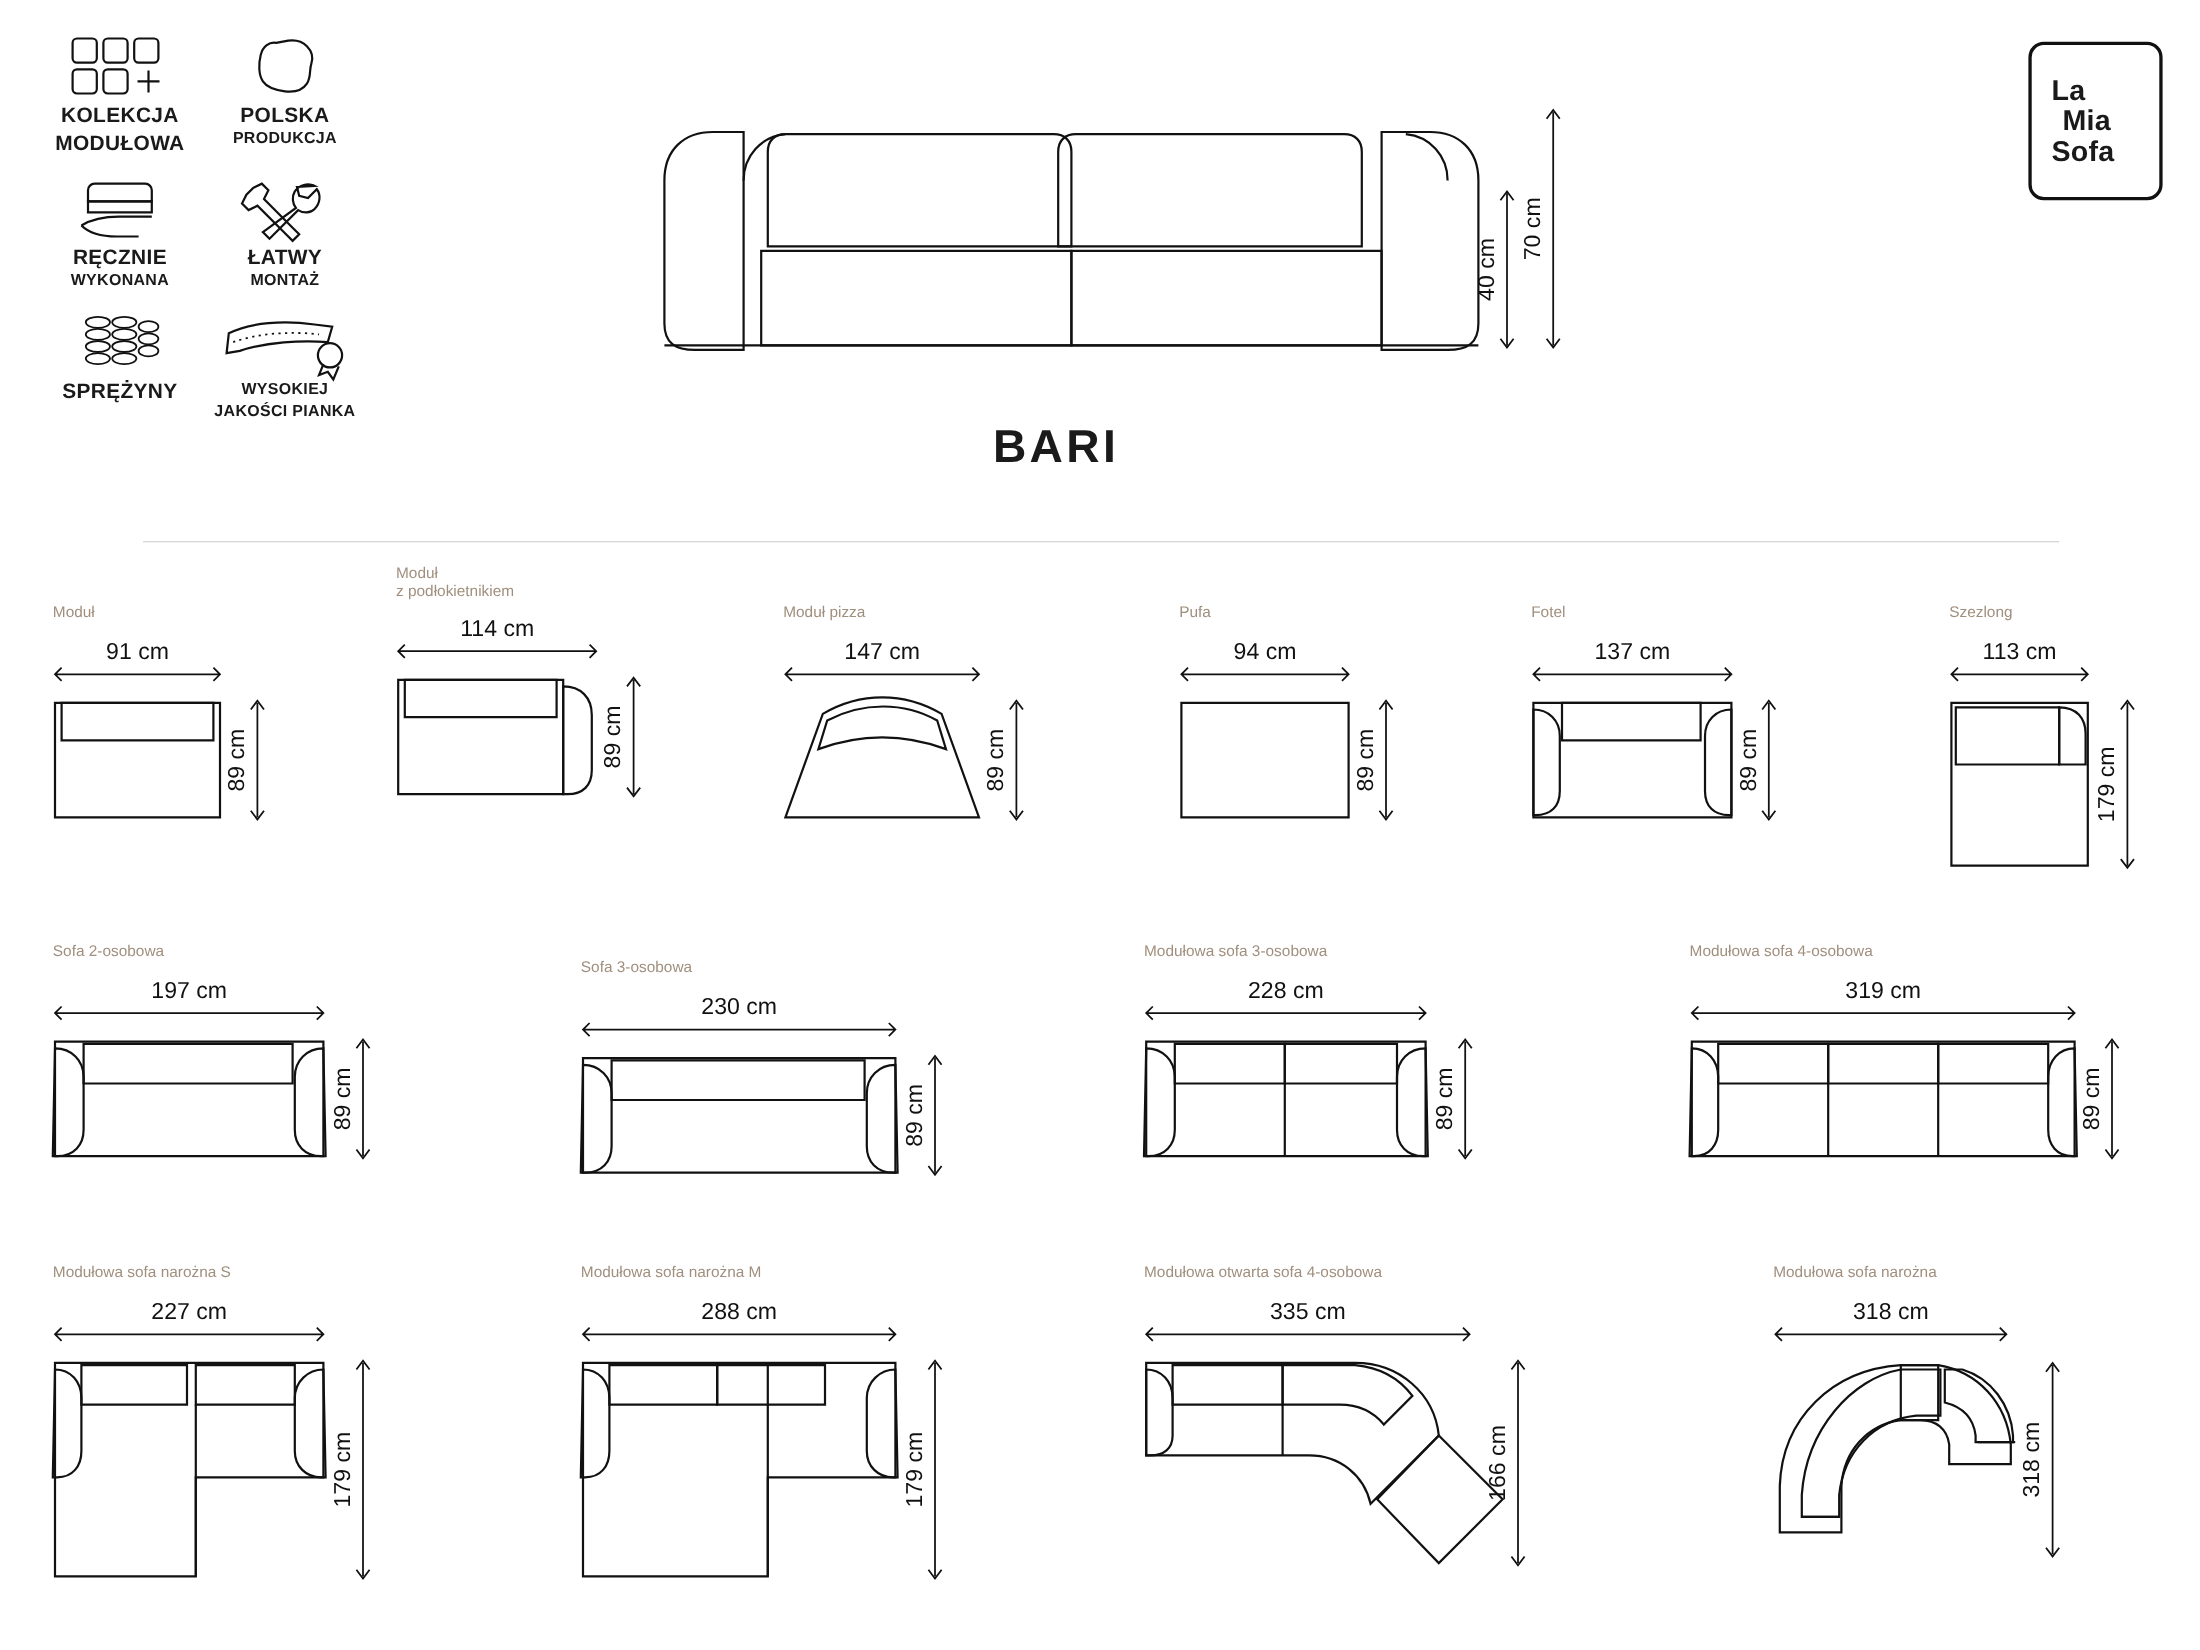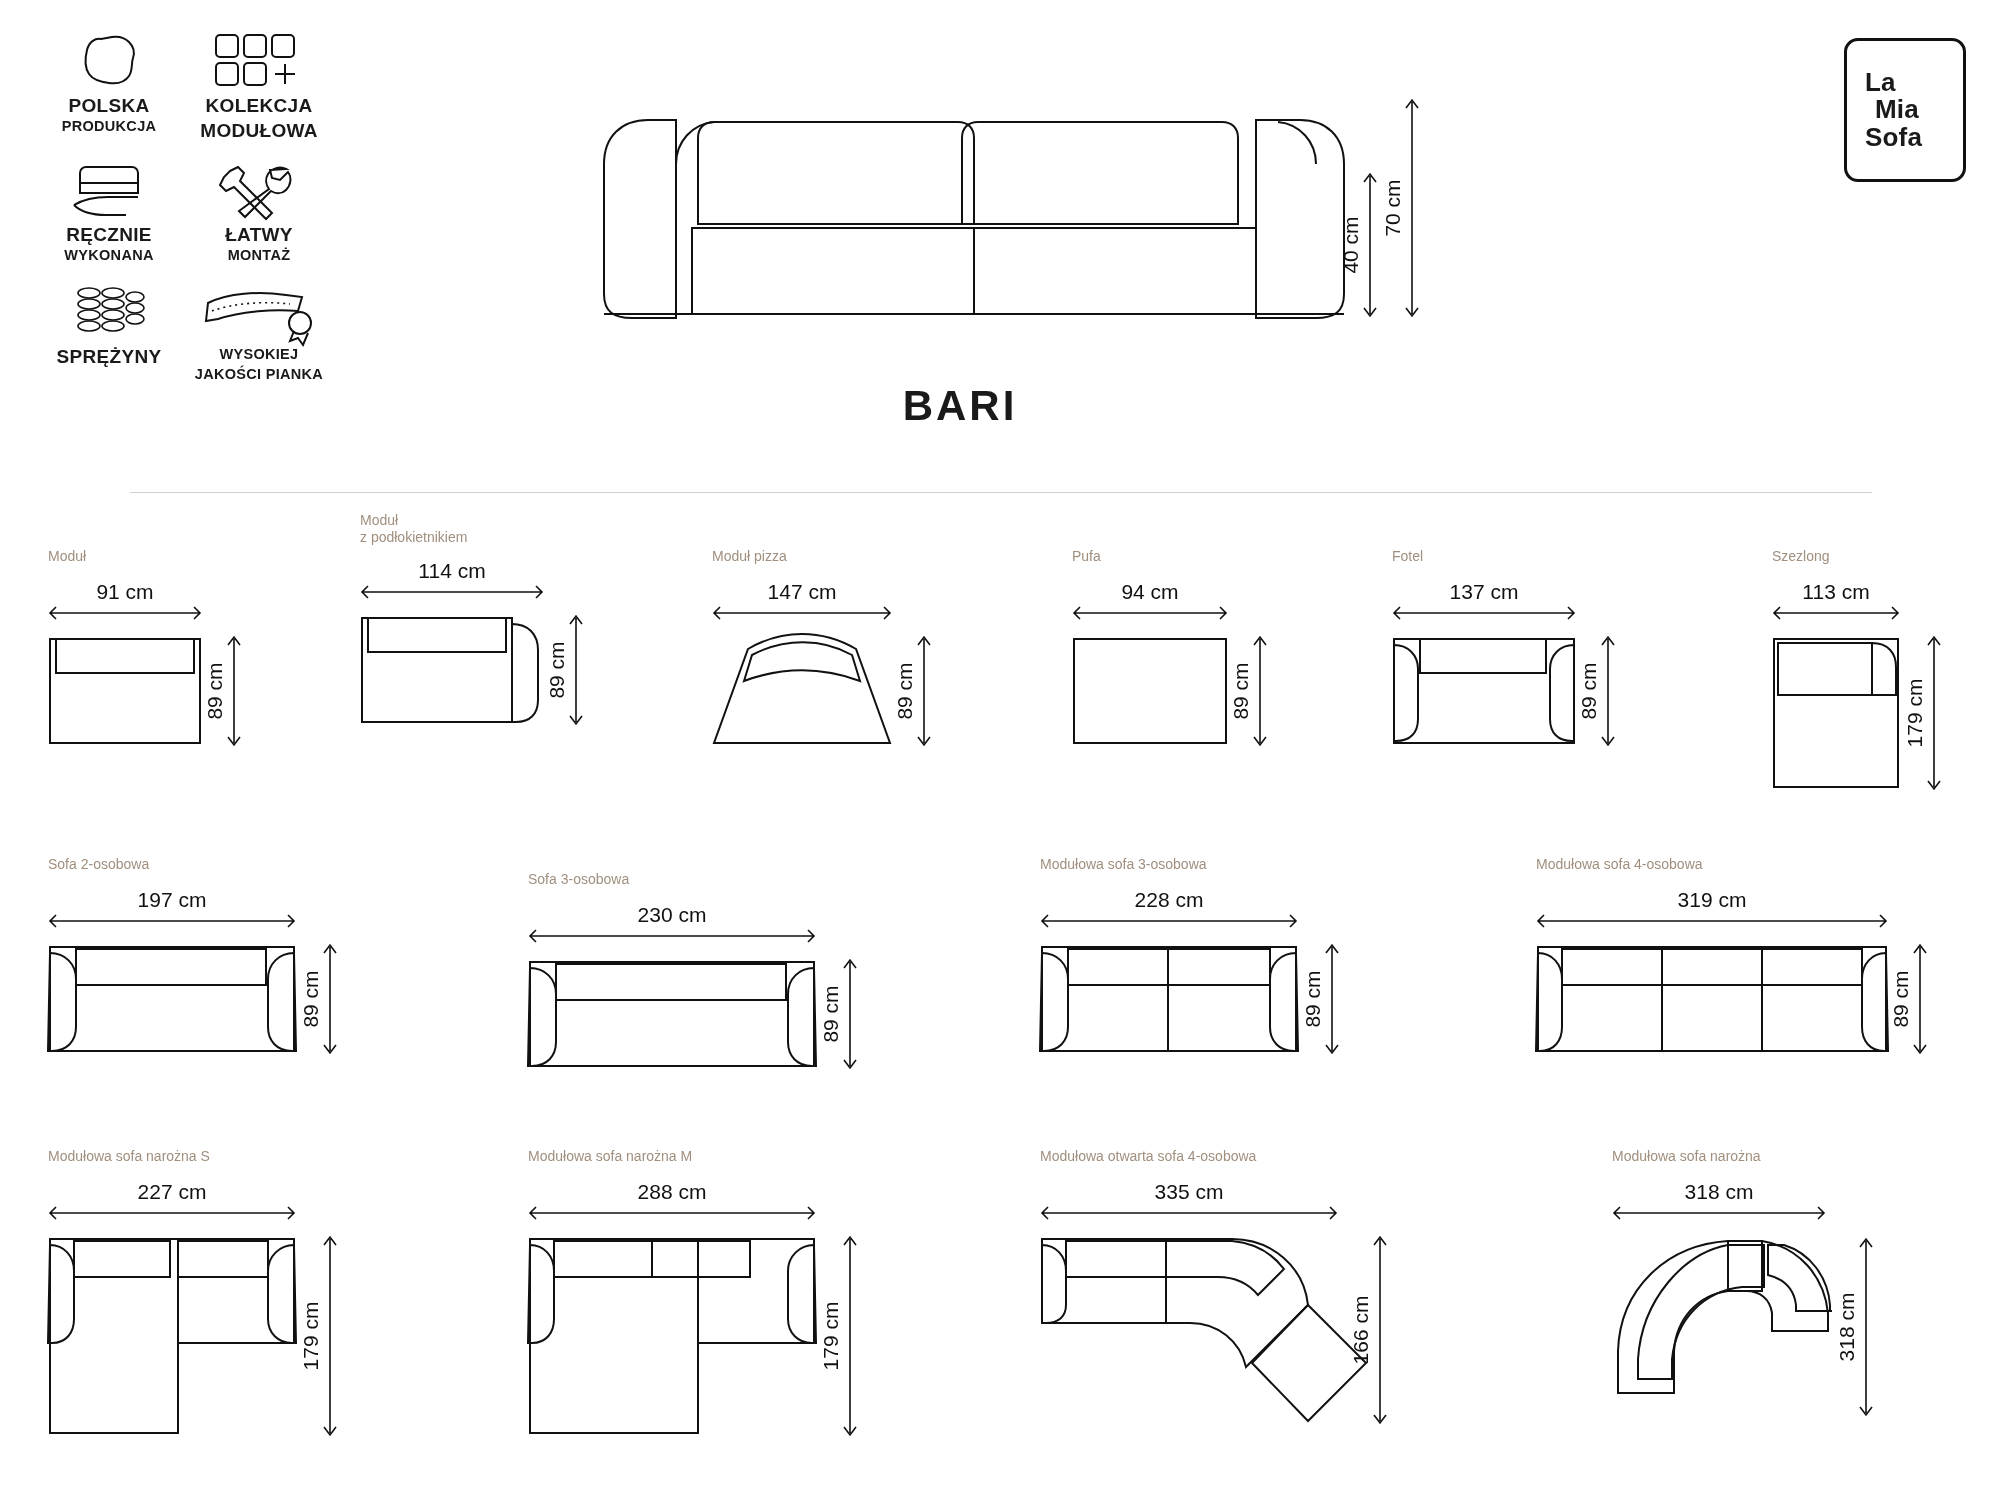--- a/index.html
+++ b/index.html
@@ -75,41 +75,41 @@
 </head>
 <body>
 
 <div class="page">
 
   <div class="features">
 
     <div class="feat-row">
       <div class="feat">
         <div class="ico">
-          <svg width="60" height="58" viewBox="0 0 60 58">
-            <path class="ln" stroke-width="3" stroke-linejoin="round" d="M8 18 C10 10 16 6 22 7 L33 5 C40 4 46 6 50 10 C54 14 56 20 54 26 C52 32 54 38 50 44 C46 50 38 52 30 51 C22 50 14 48 10 42 C6 36 6 26 8 18 Z"></path>
-          </svg>
-        </div>
-        <div class="l1">POLSKA</div>
-        <div class="l2">PRODUKCJA</div>
-      </div>
-
-      <div class="feat">
-        <div class="ico">
           <svg width="92" height="58" viewBox="0 0 92 58">
             <rect class="ln" x="3" y="3" width="22" height="22" rx="4"></rect>
             <rect class="ln" x="31" y="3" width="22" height="22" rx="4"></rect>
             <rect class="ln" x="59" y="3" width="22" height="22" rx="4"></rect>
             <rect class="ln" x="3" y="31" width="22" height="22" rx="4"></rect>
             <rect class="ln" x="31" y="31" width="22" height="22" rx="4"></rect>
             <path class="ln" stroke-width="3" d="M62 42 h20 M72 32 v20"></path>
           </svg>
         </div>
         <div class="l1">KOLEKCJA</div>
         <div class="l1">MODUŁOWA</div>
+      </div>
+
+      <div class="feat">
+        <div class="ico">
+          <svg width="60" height="58" viewBox="0 0 60 58">
+            <path class="ln" stroke-width="3" stroke-linejoin="round" d="M8 18 C10 10 16 6 22 7 L33 5 C40 4 46 6 50 10 C54 14 56 20 54 26 C52 32 54 38 50 44 C46 50 38 52 30 51 C22 50 14 48 10 42 C6 36 6 26 8 18 Z"></path>
+          </svg>
+        </div>
+        <div class="l1">POLSKA</div>
+        <div class="l2">PRODUKCJA</div>
       </div>
     </div>
 
     <div class="feat-row">
       <div class="feat">
         <div class="ico">
           <svg width="78" height="58" viewBox="0 0 78 58">
             <path class="ln" d="M16 6 h46 a6 6 0 0 1 6 6 v10 h-58 v-10 a6 6 0 0 1 6 -6 z"></path>
             <path class="ln" d="M10 22 h58 v10 h-58 z"></path>
             <path class="ln" d="M4 44 c10 -6 22 -8 34 -8 h30"></path>

